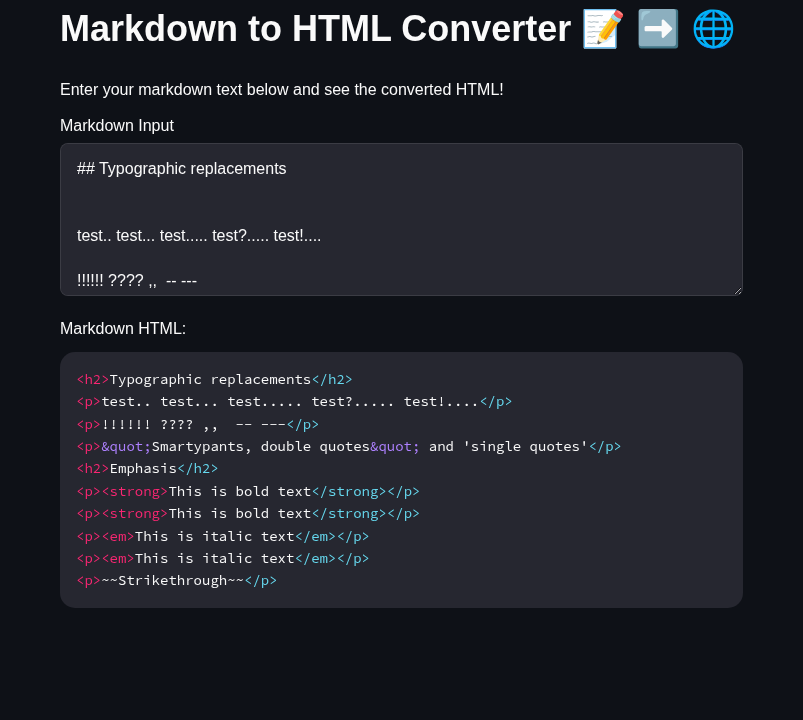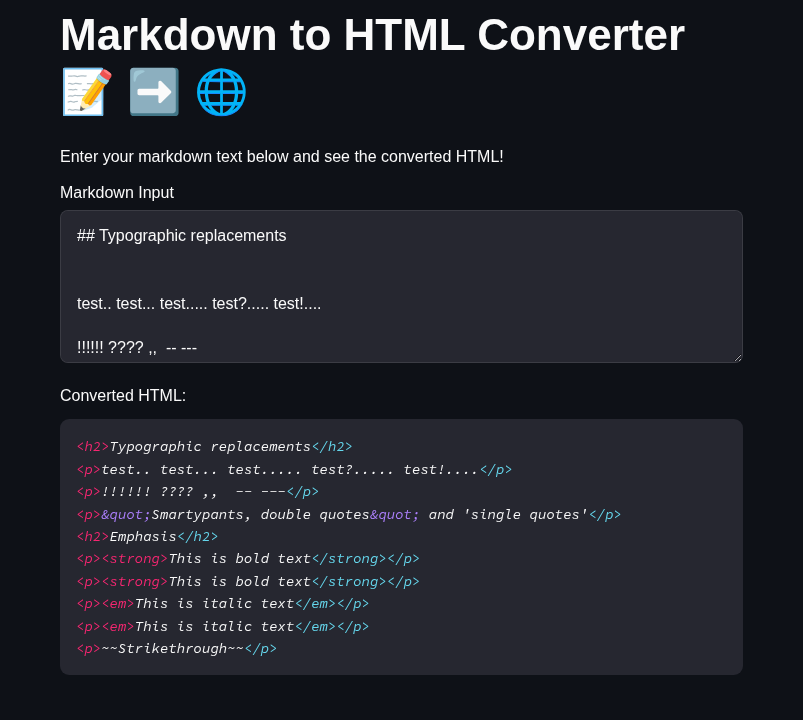--- a/index.html
+++ b/index.html
@@ -12,21 +12,21 @@
       color: #fafafa;
       font-family: "Source Sans Pro", -apple-system, BlinkMacSystemFont, "Segoe UI", sans-serif;
       padding: 0 60px;
       width: 803px;
       min-height: 720px;
     }
     .container {
       max-width: 730px;
     }
     h1.page-title {
-      font-size: 44px;
+      font-size: 36px;
       font-weight: 700;
       line-height: 1.3;
       margin-bottom: 12px;
       color: #fafafa;
       padding-top: 6px;
     }
     .intro-text {
       font-size: 16px;
       color: #fafafa;
       margin-top: 28px;
@@ -64,29 +64,28 @@
       border-radius: 4px;
     }
     .output-label {
       font-size: 16px;
       color: #fafafa;
       margin-top: 20px;
       margin-bottom: 14px;
     }
     .code-output {
       background-color: #262730;
-      border-radius: 9px;
+      border-radius: 15px;
       padding: 16px;
       font-family: "Source Code Pro", Menlo, Monaco, Consolas, monospace;
       font-size: 14px;
       line-height: 1.6;
       color: #fafafa;
       white-space: pre;
       overflow-x: auto;
-      font-style: italic;
     }
     .tag-open { color: #f92672; }
     .tag-close { color: #66d9ef; }
     .entity { color: #ae81ff; }
     .code-text { color: #fafafa; }
   </style>
 </head>
 <body>
 
 <div class="container">
@@ -98,21 +97,21 @@
 
   <textarea class="markdown-textarea" spellcheck="false" style="">## Typographic replacements
 
 
 test.. test... test..... test?..... test!....
 
 !!!!!! ???? ,,  -- ---
 
 "Smartypants, double quotes" and 'single quotes'</textarea>
 
-  <p class="output-label">Converted HTML:</p>
+  <p class="output-label">Markdown HTML:</p>
 
   <pre class="code-output"><span class="tag-open">&lt;h2&gt;</span><span class="code-text">Typographic replacements</span><span class="tag-close">&lt;/h2&gt;</span>
 <span class="tag-open">&lt;p&gt;</span><span class="code-text">test.. test... test..... test?..... test!....</span><span class="tag-close">&lt;/p&gt;</span>
 <span class="tag-open">&lt;p&gt;</span><span class="code-text">!!!!!! ???? ,,  -- ---</span><span class="tag-close">&lt;/p&gt;</span>
 <span class="tag-open">&lt;p&gt;</span><span class="entity">&amp;quot;</span><span class="code-text">Smartypants, double quotes</span><span class="entity">&amp;quot;</span><span class="code-text"> and 'single quotes'</span><span class="tag-close">&lt;/p&gt;</span>
 <span class="tag-open">&lt;h2&gt;</span><span class="code-text">Emphasis</span><span class="tag-close">&lt;/h2&gt;</span>
 <span class="tag-open">&lt;p&gt;</span><span class="tag-open">&lt;strong&gt;</span><span class="code-text">This is bold text</span><span class="tag-close">&lt;/strong&gt;</span><span class="tag-close">&lt;/p&gt;</span>
 <span class="tag-open">&lt;p&gt;</span><span class="tag-open">&lt;strong&gt;</span><span class="code-text">This is bold text</span><span class="tag-close">&lt;/strong&gt;</span><span class="tag-close">&lt;/p&gt;</span>
 <span class="tag-open">&lt;p&gt;</span><span class="tag-open">&lt;em&gt;</span><span class="code-text">This is italic text</span><span class="tag-close">&lt;/em&gt;</span><span class="tag-close">&lt;/p&gt;</span>
 <span class="tag-open">&lt;p&gt;</span><span class="tag-open">&lt;em&gt;</span><span class="code-text">This is italic text</span><span class="tag-close">&lt;/em&gt;</span><span class="tag-close">&lt;/p&gt;</span>

